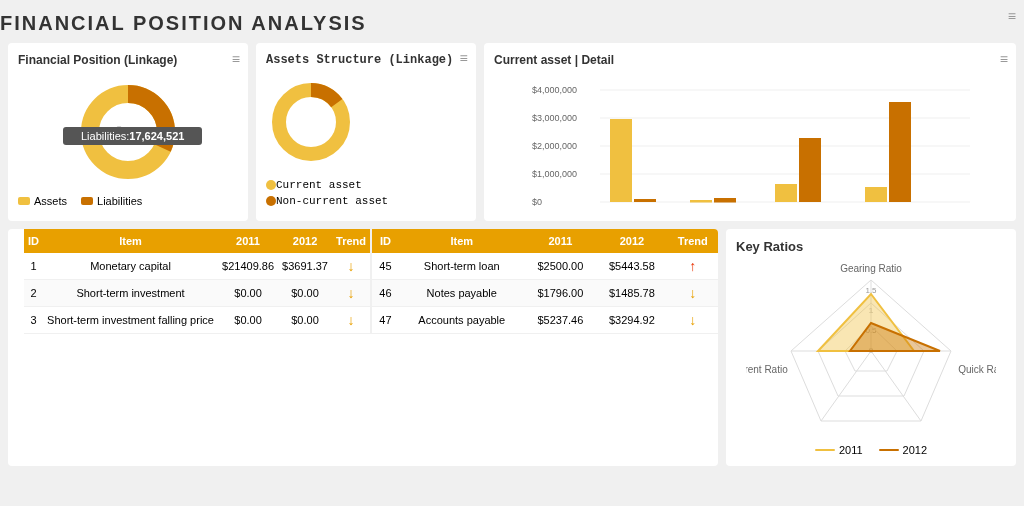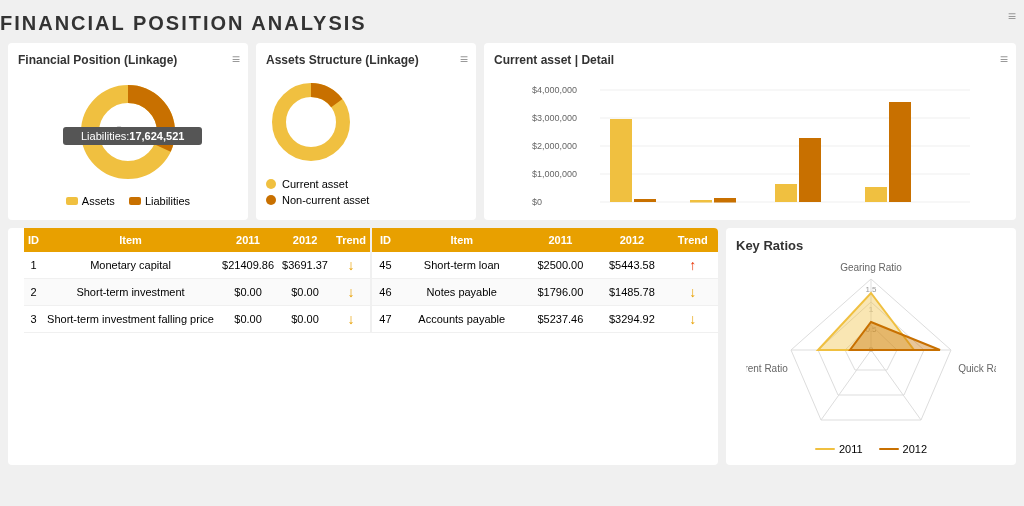--- a/index.html
+++ b/index.html
@@ -80,21 +80,21 @@
       border-radius: 3px;
       white-space: nowrap;
     }
 
     .tooltip-label strong {
       color: #fff;
     }
 
     .donut-legend {
       display: flex;
-      justify-content: center;
+      justify-content: flex-start;
       gap: 14px;
       margin-top: 8px;
       font-size: 11px;
     }
 
     .legend-item {
       display: flex;
       align-items: center;
       gap: 4px;
     }
@@ -102,37 +102,37 @@
     .legend-dot {
       width: 12px;
       height: 8px;
       border-radius: 2px;
     }
 
     
     .assets-card {
       width: 220px;
       min-height: 170px;
+      font-family: Liberation Mono, monospace;
     }
 
     .donut-sm {
       width: 90px;
       height: 90px;
       margin: 0 auto;
     }
 
     .assets-legend {
       margin-top: 8px;
       font-size: 11px;
     }
 
     .assets-legend-item {
       display: flex;
       align-items: center;
-      gap: 6px;
       margin-bottom: 4px;
     }
 
     .legend-circle {
       width: 10px;
       height: 10px;
       border-radius: 50%;
     }
 
     

